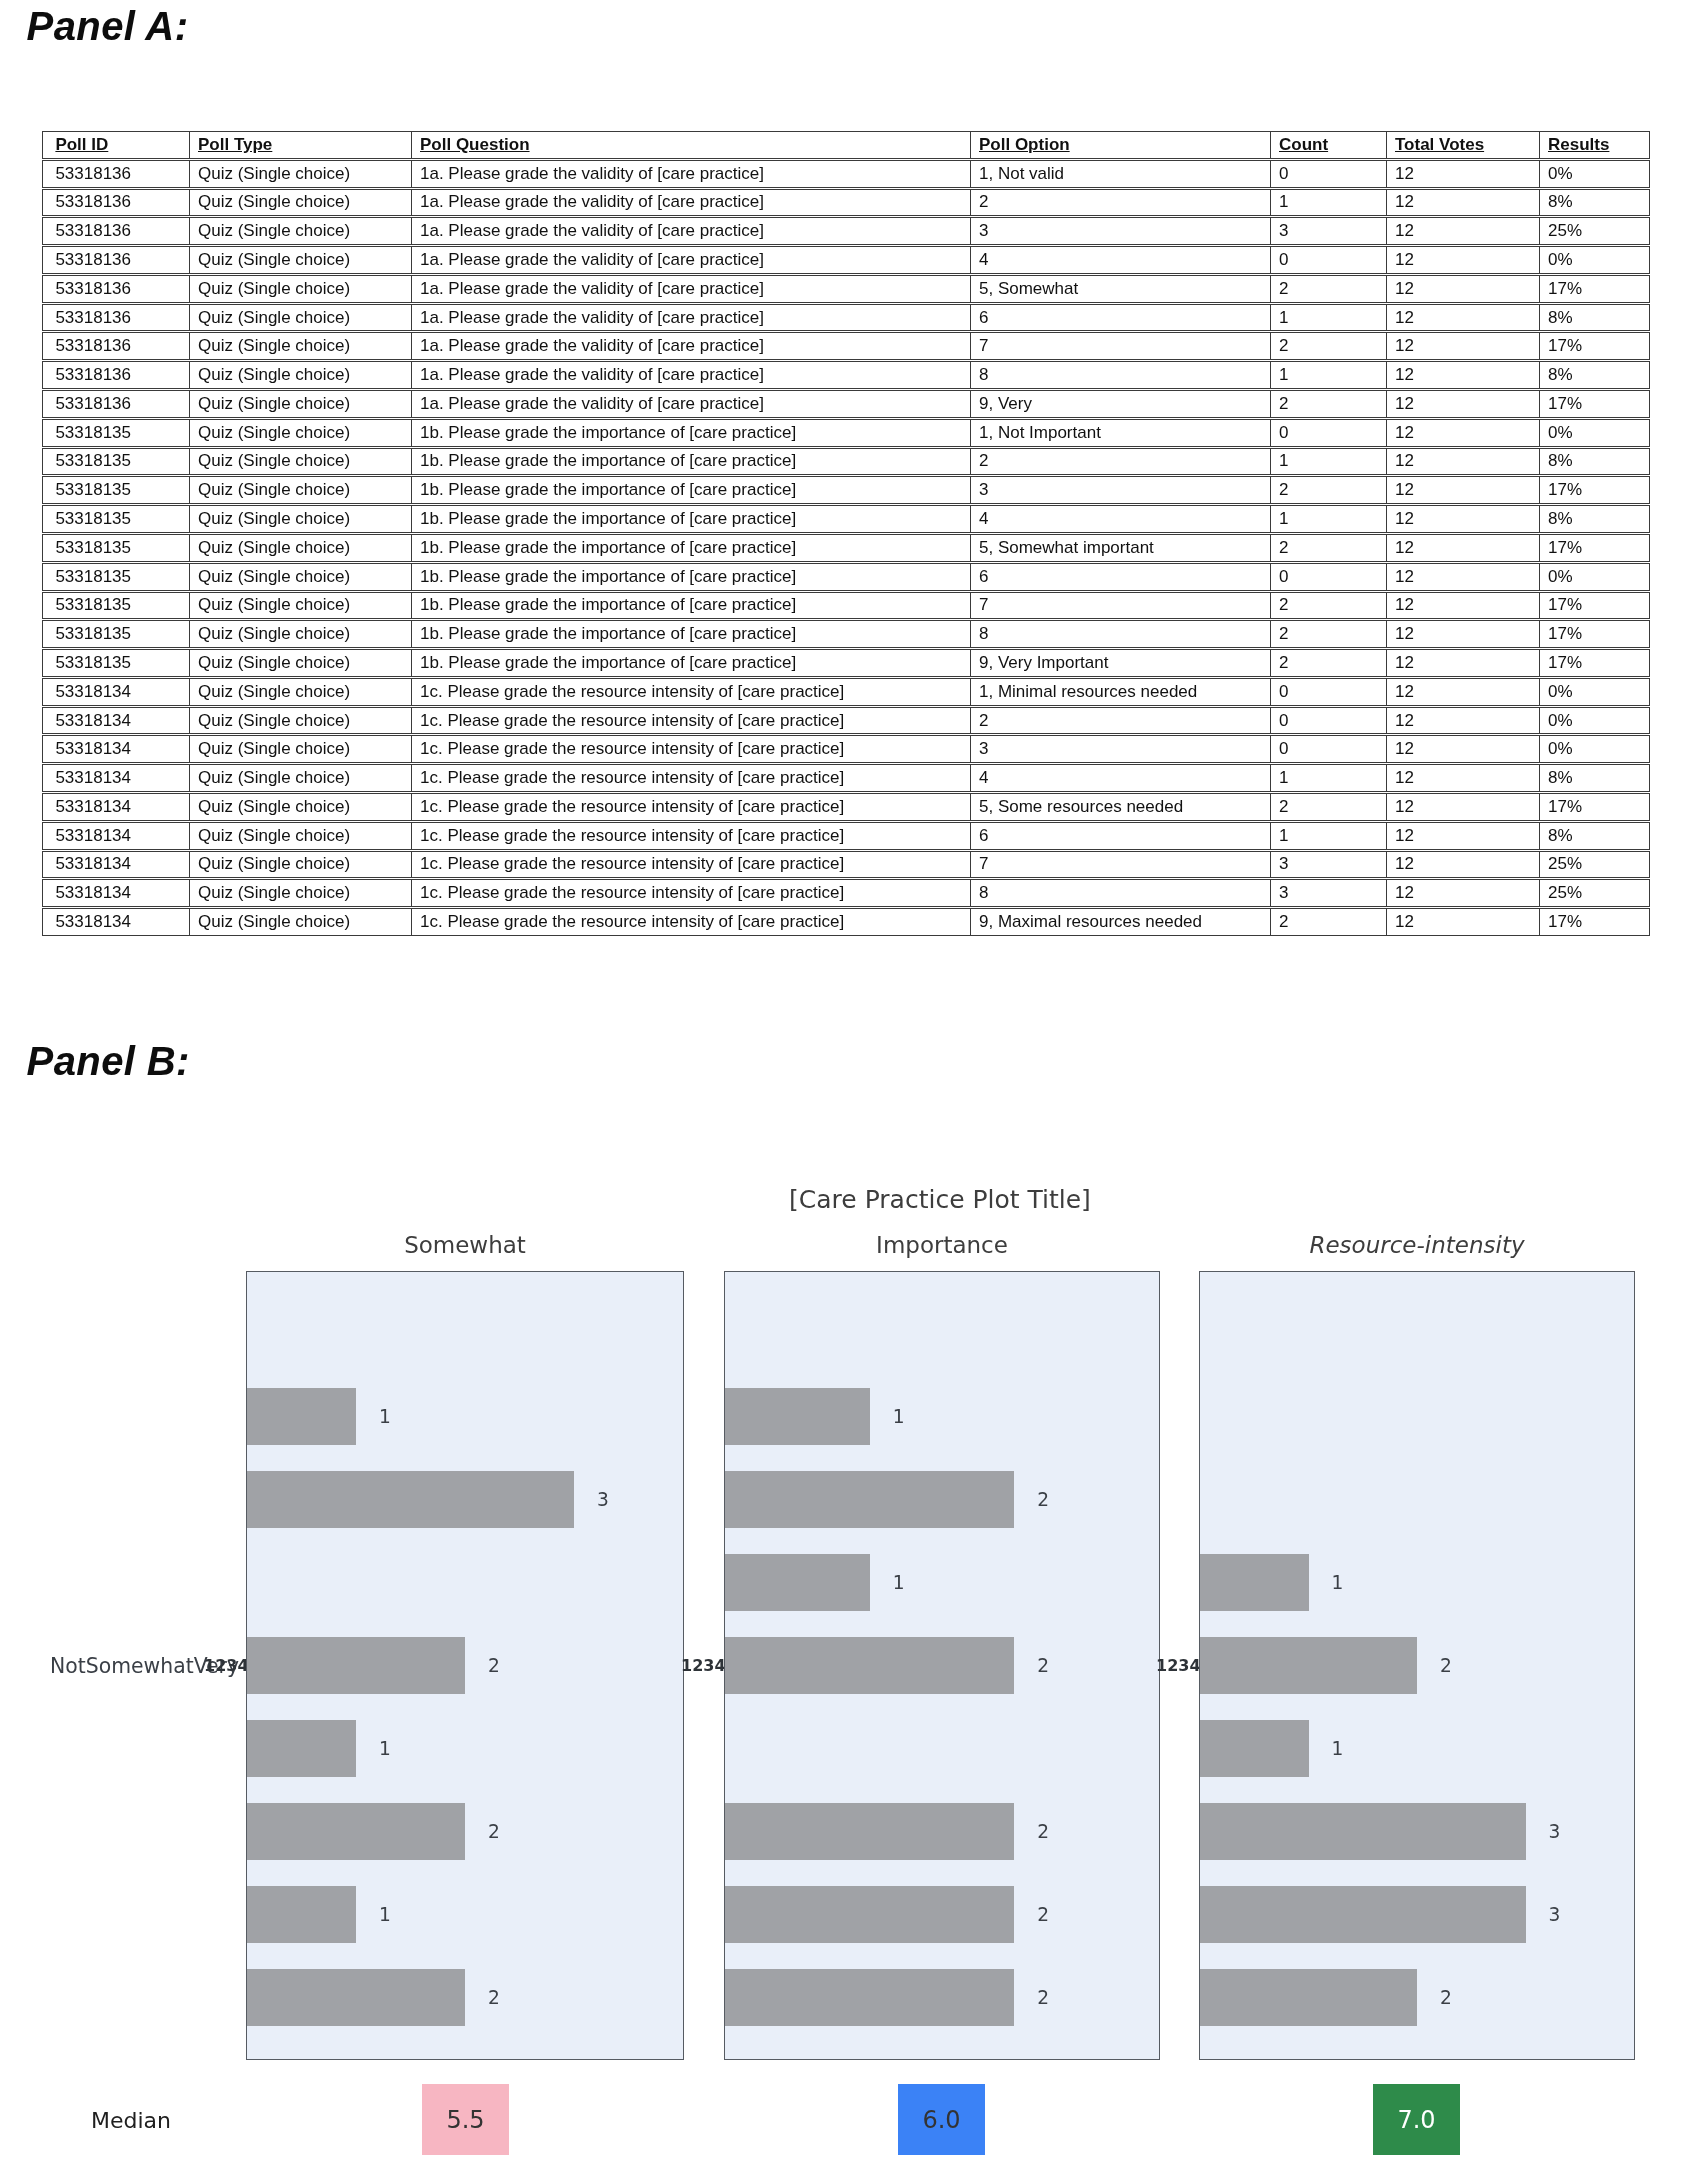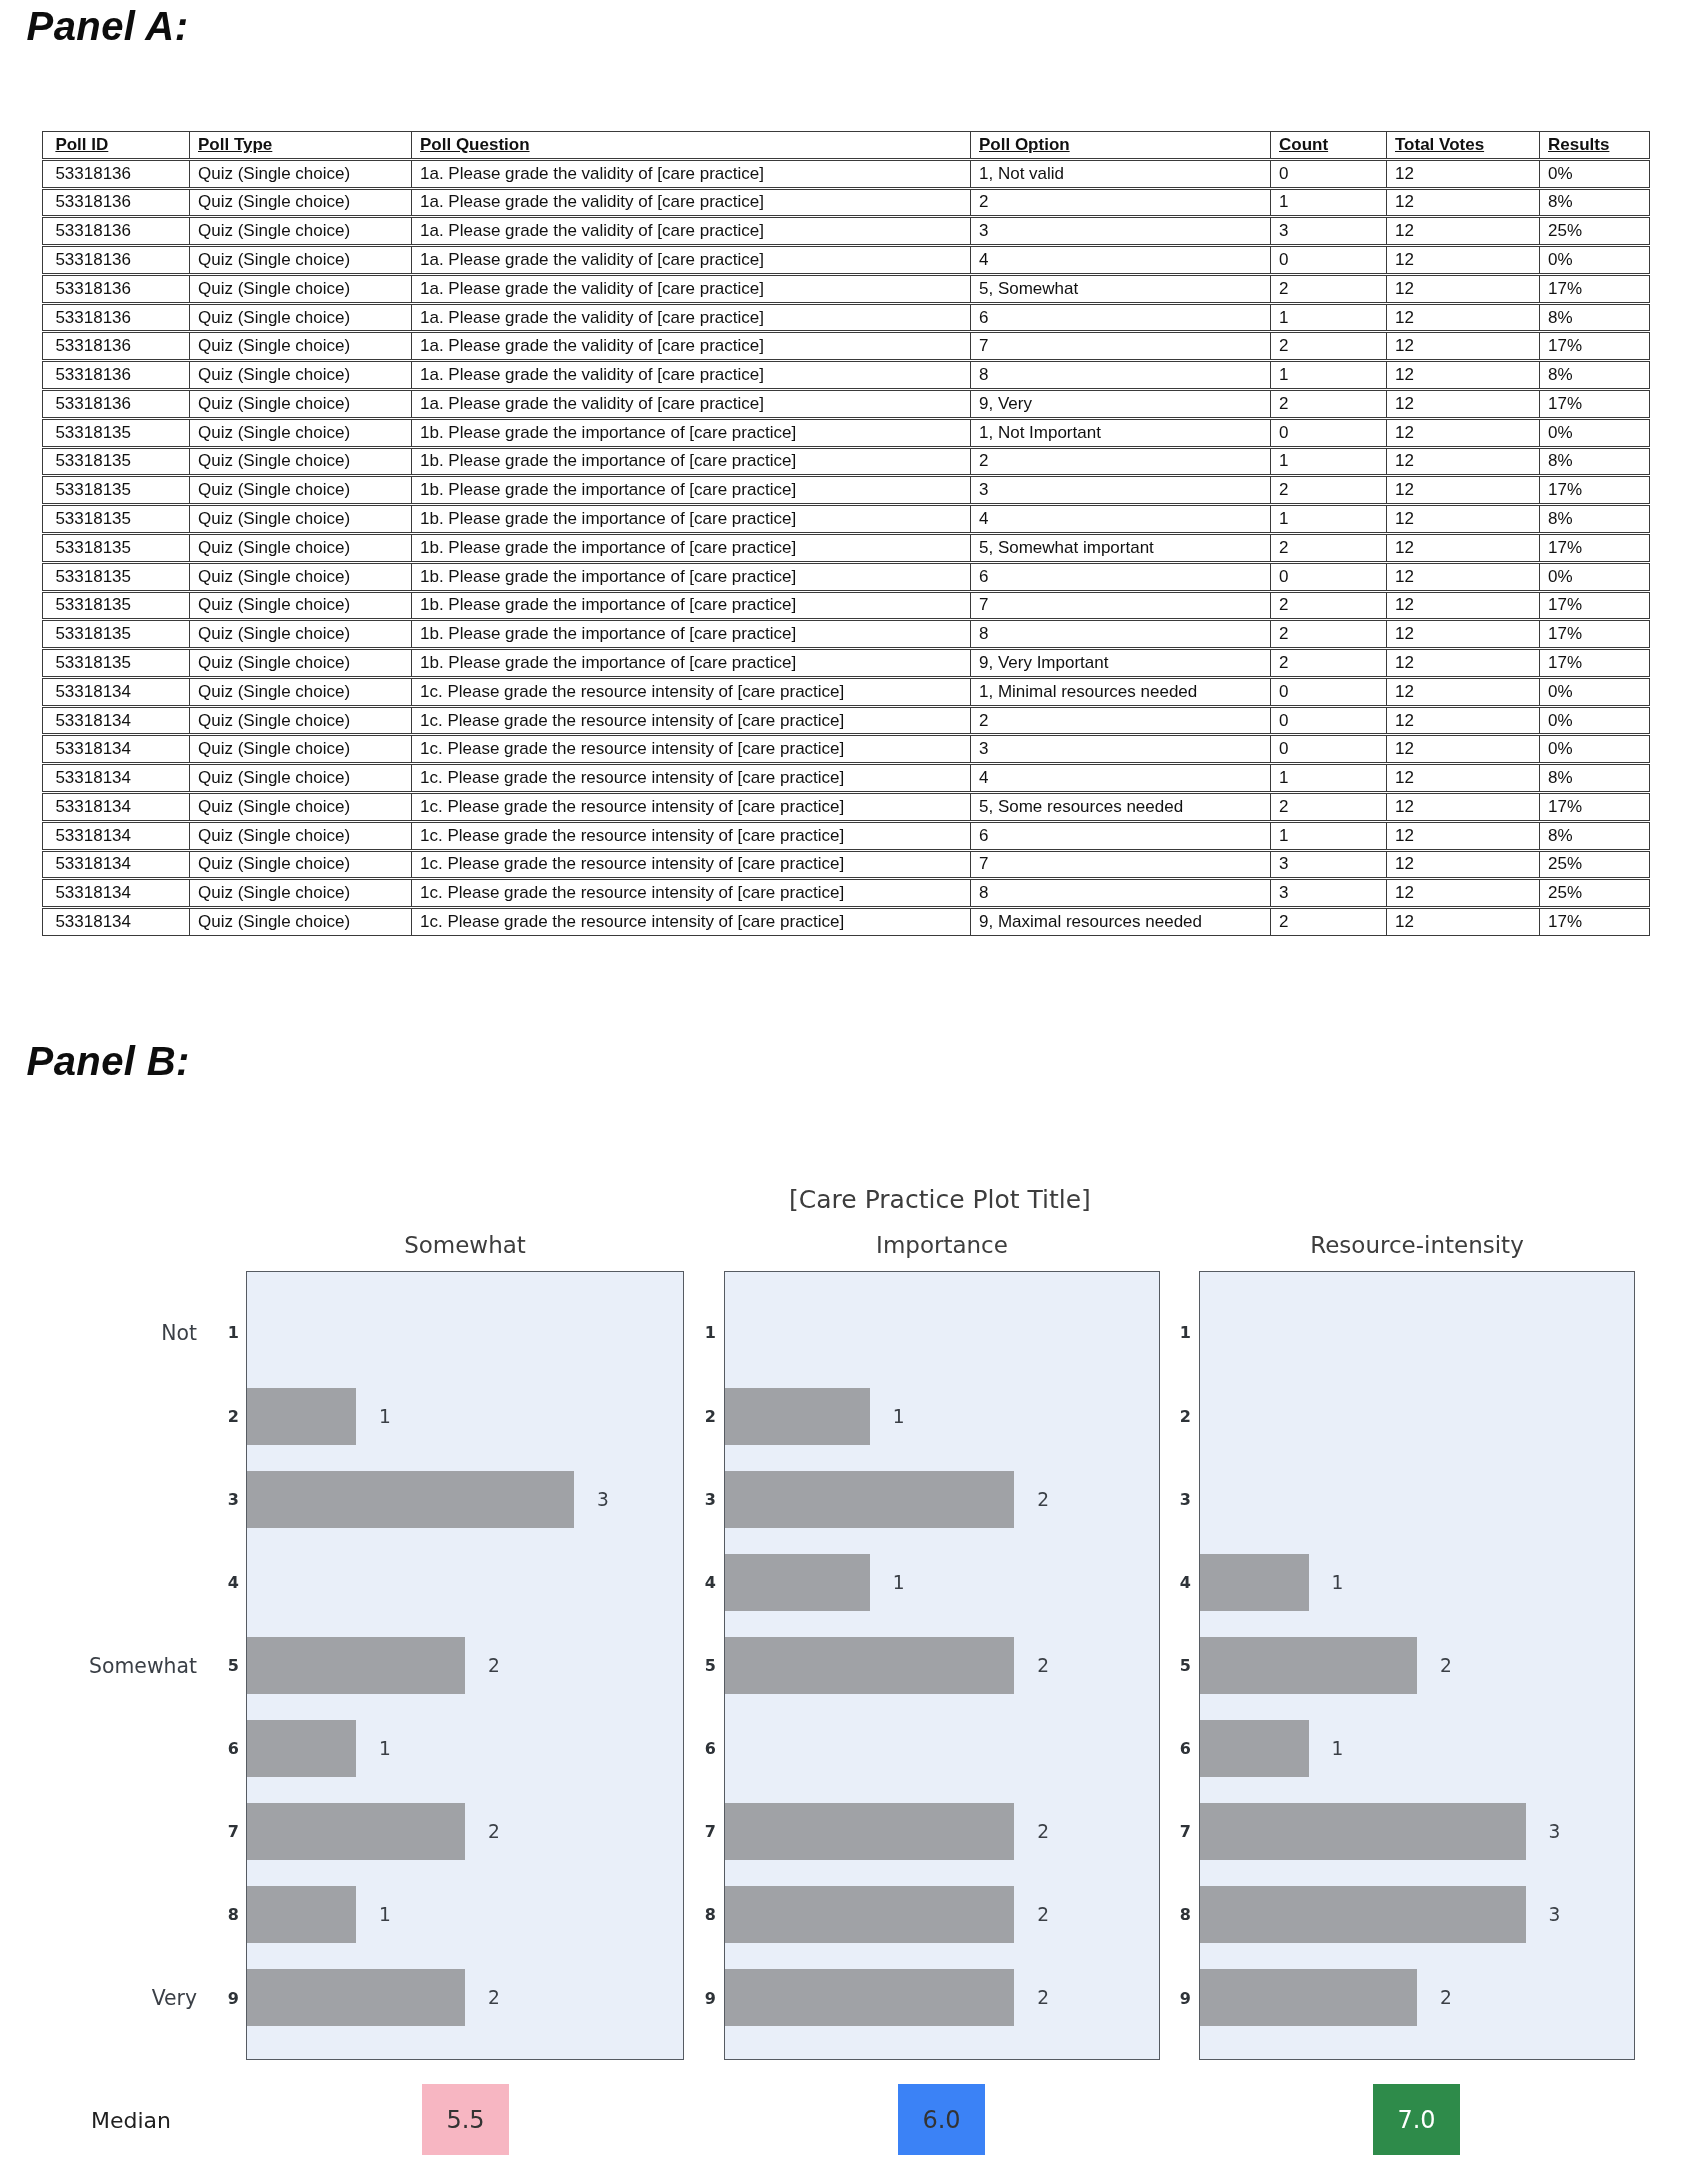--- a/index.html
+++ b/index.html
@@ -50,21 +50,21 @@
     padding:20.4px 0;
   }
   .band { flex:1; display:flex; align-items:center; min-height:0; }
   .bar { height:57px; }
   .bar-label {
     margin-left:23px; font-size:18.6px; color:#3a3f46;
     font-family:"DejaVu Sans", sans-serif;
   }
   .tick-col, .annot-col {
     position:absolute; top:1271px; height:789px; box-sizing:border-box;
-    display:flex; flex-direction:column; padding:20.4px 0;
+    display:flex; flex-direction:row; padding:20.4px 0;
   }
   .tick-col { width:35px; }
   .tick {
     flex:1; display:flex; align-items:center; justify-content:flex-end;
     font-size:16px; font-weight:bold; color:#2e3338;
     font-family:"DejaVu Sans", sans-serif;
   }
   .annot-col { left:50px; width:147px; }
   .annot {
     flex:1; display:flex; align-items:center; justify-content:flex-end;
@@ -452,21 +452,21 @@
       <div class="band">
         <div class="bar" style="width: 66.6667%; background: rgb(160, 162, 166);"></div>
         <span class="bar-label">2</span>
       </div>
       <div class="band">
         <div class="bar" style="width: 66.6667%; background: rgb(160, 162, 166);"></div>
         <span class="bar-label">2</span>
       </div>
     </div>
     <div class="median-box" style="left: 898px; background: #3b82f6; color: rgb(51, 51, 51);">6.0</div>
-    <div class="chart-title" style="left: 1199px; width: 436px;">Resource-intensity</div>
+    <div class="chart-title" style="left: 1199px; width: 436px; font-style: italic;">Resource-intensity</div>
     <div class="tick-col" style="left: 1156px;">
       <div class="tick">1</div>
       <div class="tick">2</div>
       <div class="tick">3</div>
       <div class="tick">4</div>
       <div class="tick">5</div>
       <div class="tick">6</div>
       <div class="tick">7</div>
       <div class="tick">8</div>
       <div class="tick">9</div>

